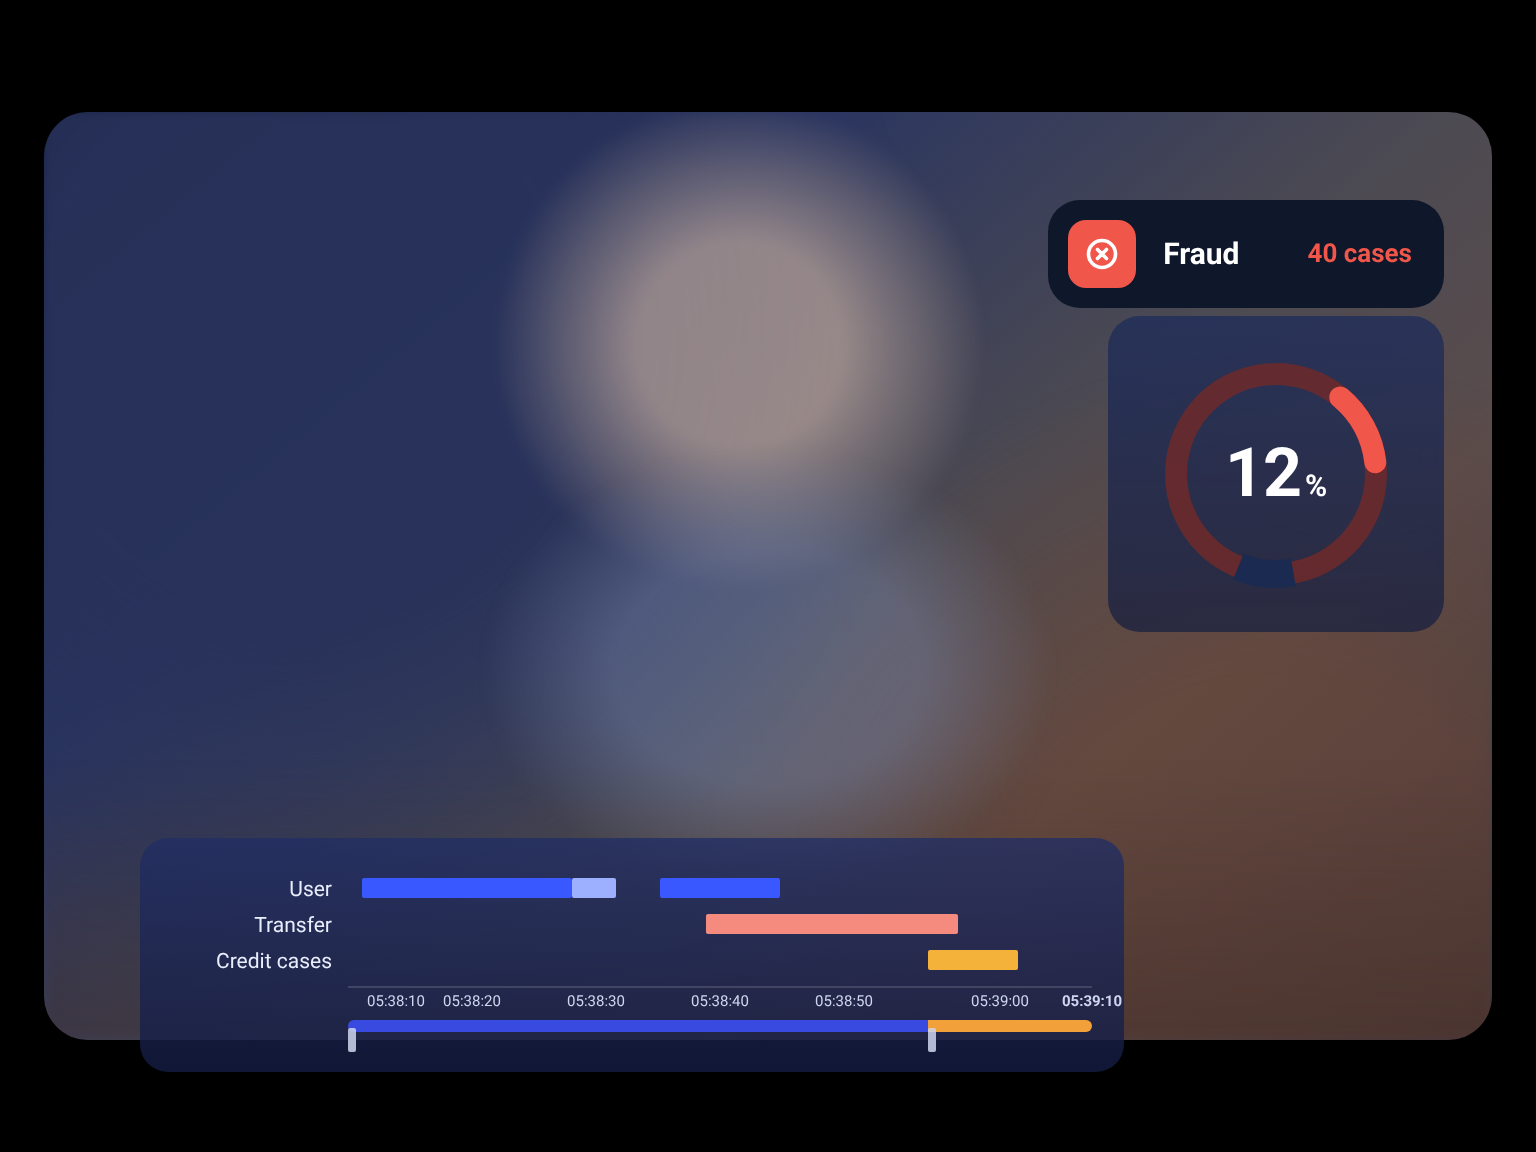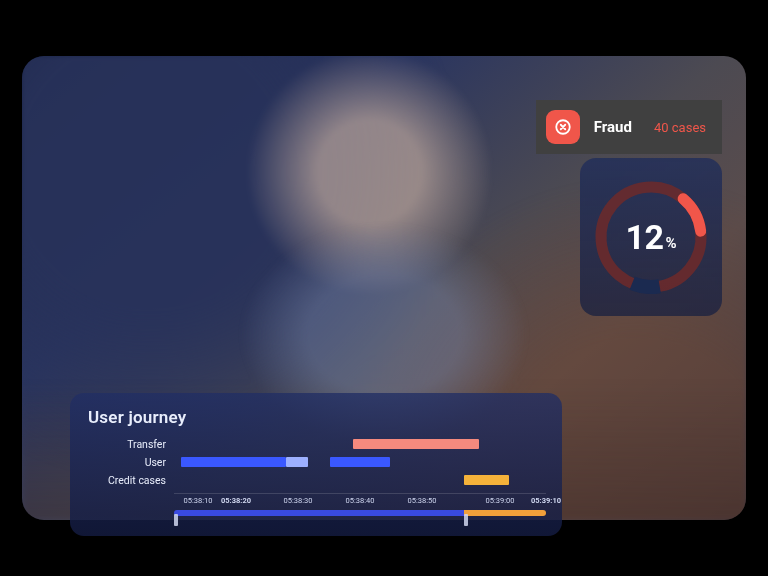--- a/index.html
+++ b/index.html
@@ -15,28 +15,28 @@
           radial-gradient(circle at 85% 90%,rgba(110,70,50,.5) 0 18%,rgba(0,0,0,0) 40%);
         filter:blur(2px);}
   .hero:after{content:"";position:absolute;inset:0;
         background:
           radial-gradient(ellipse at 50% 60%,rgba(130,150,195,.35) 0 15%,rgba(0,0,0,0) 28%),
           linear-gradient(180deg,rgba(0,0,0,0) 70%,rgba(60,40,35,.4) 100%);
         filter:blur(3px);}
 
   
   .fraud-pill{position:absolute;right:46px;top:100px;display:flex;align-items:center;gap:14px;
-              background:#404040;border-radius:0;padding:10px 16px 10px 10px}
+              background:#0f172a;border-radius:16px;padding:10px 16px 10px 10px}
   .fraud-icon{width:34px;height:34px;border-radius:9px;background:#f0564a;display:flex;align-items:center;justify-content:center}
   .fraud-icon svg{width:18px;height:18px;stroke:#fff;stroke-width:2.4;fill:none;stroke-linecap:round}
   .fraud-label{color:#fff;font-weight:700;font-size:15px}
-  .fraud-count{color:#f0564a;font-weight:400;font-size:13px;margin-left:8px}
+  .fraud-count{color:#f0564a;font-weight:700;font-size:13px;margin-left:20px}
 
   
-  .pct-card{position:absolute;right:46px;top:158px;width:142px;height:158px;border-radius:16px;
+  .pct-card{position:absolute;right:46px;top:158px;width:168px;height:158px;border-radius:16px;
             background:linear-gradient(180deg,rgba(33,46,90,.82),rgba(24,32,64,.75));
             backdrop-filter:blur(2px);display:flex;align-items:center;justify-content:center;gap:10px}
   .ring{width:124px;height:124px;position:relative}
   .ring svg{transform:rotate(-50deg)}
   .ring .track{stroke:#6f2a2a;stroke-width:11;fill:none;opacity:.85}
   .ring .prog {stroke:#f0564a;stroke-width:11;fill:none;stroke-linecap:round}
   .ring .cover{stroke:#1b2a50;stroke-width:14;fill:none;stroke-linecap:butt}
   .ring-center{position:absolute;inset:0;display:flex;align-items:center;justify-content:center;color:#fff}
   .ring-center .num{font-size:34px;font-weight:700;letter-spacing:-.5px}
   .ring-center .pct{font-size:15px;font-weight:700;margin-left:2px;margin-top:12px}
@@ -86,46 +86,45 @@
         <circle class="cover" cx="62" cy="62" r="50" stroke-dasharray="28 286" transform="rotate(130 62 62)"></circle>
       </svg>
       <div class="ring-center">
         <span class="num">12</span>
         <span class="pct">%</span>
       </div>
     </div>
   </div>
 
   <div class="journey">
-    <h3>User journey</h3>
     <div id="rows">
-        <div class="row">
-          <div class="lab">Transfer</div>
-          <div class="track-line">
-            <div class="seg" style="left: 48%; width: 34%; background: rgb(245, 138, 126);"></div>
-          </div>
-        </div>
         <div class="row">
           <div class="lab">User</div>
           <div class="track-line">
             <div class="seg" style="left: 2%; width: 28%; background: rgb(58, 88, 255);"></div>
             <div class="seg" style="left: 30%; width: 6%; background: rgb(157, 176, 255);"></div>
             <div class="seg" style="left: 42%; width: 16%; background: rgb(58, 88, 255);"></div>
+          </div>
+        </div>
+        <div class="row">
+          <div class="lab">Transfer</div>
+          <div class="track-line">
+            <div class="seg" style="left: 48%; width: 34%; background: rgb(245, 138, 126);"></div>
           </div>
         </div>
         <div class="row">
           <div class="lab">Credit cases</div>
           <div class="track-line">
             <div class="seg" style="left: 78%; width: 12%; background: rgb(245, 178, 58);"></div>
           </div>
         </div>
       </div>
     <div class="axis" id="axis">
         <span style="left: 0%; margin-left: 24px;">05:38:10</span>
-        <span style="left: 16.6667%; font-weight: bold;">05:38:20</span>
+        <span style="left: 16.6667%;">05:38:20</span>
         <span style="left: 33.3333%;">05:38:30</span>
         <span style="left: 50%;">05:38:40</span>
         <span style="left: 66.6667%;">05:38:50</span>
         <span style="left: 83.3333%; padding-left: 32px;">05:39:00</span>
         <span style="left: 100%; font-weight: bold;">05:39:10</span>
       </div>
     <div class="footer-bar"></div>
     <div class="footer-thumbs">
       <div class="t" style="left:0%"></div>
       <div class="t" style="left:78%"></div>

